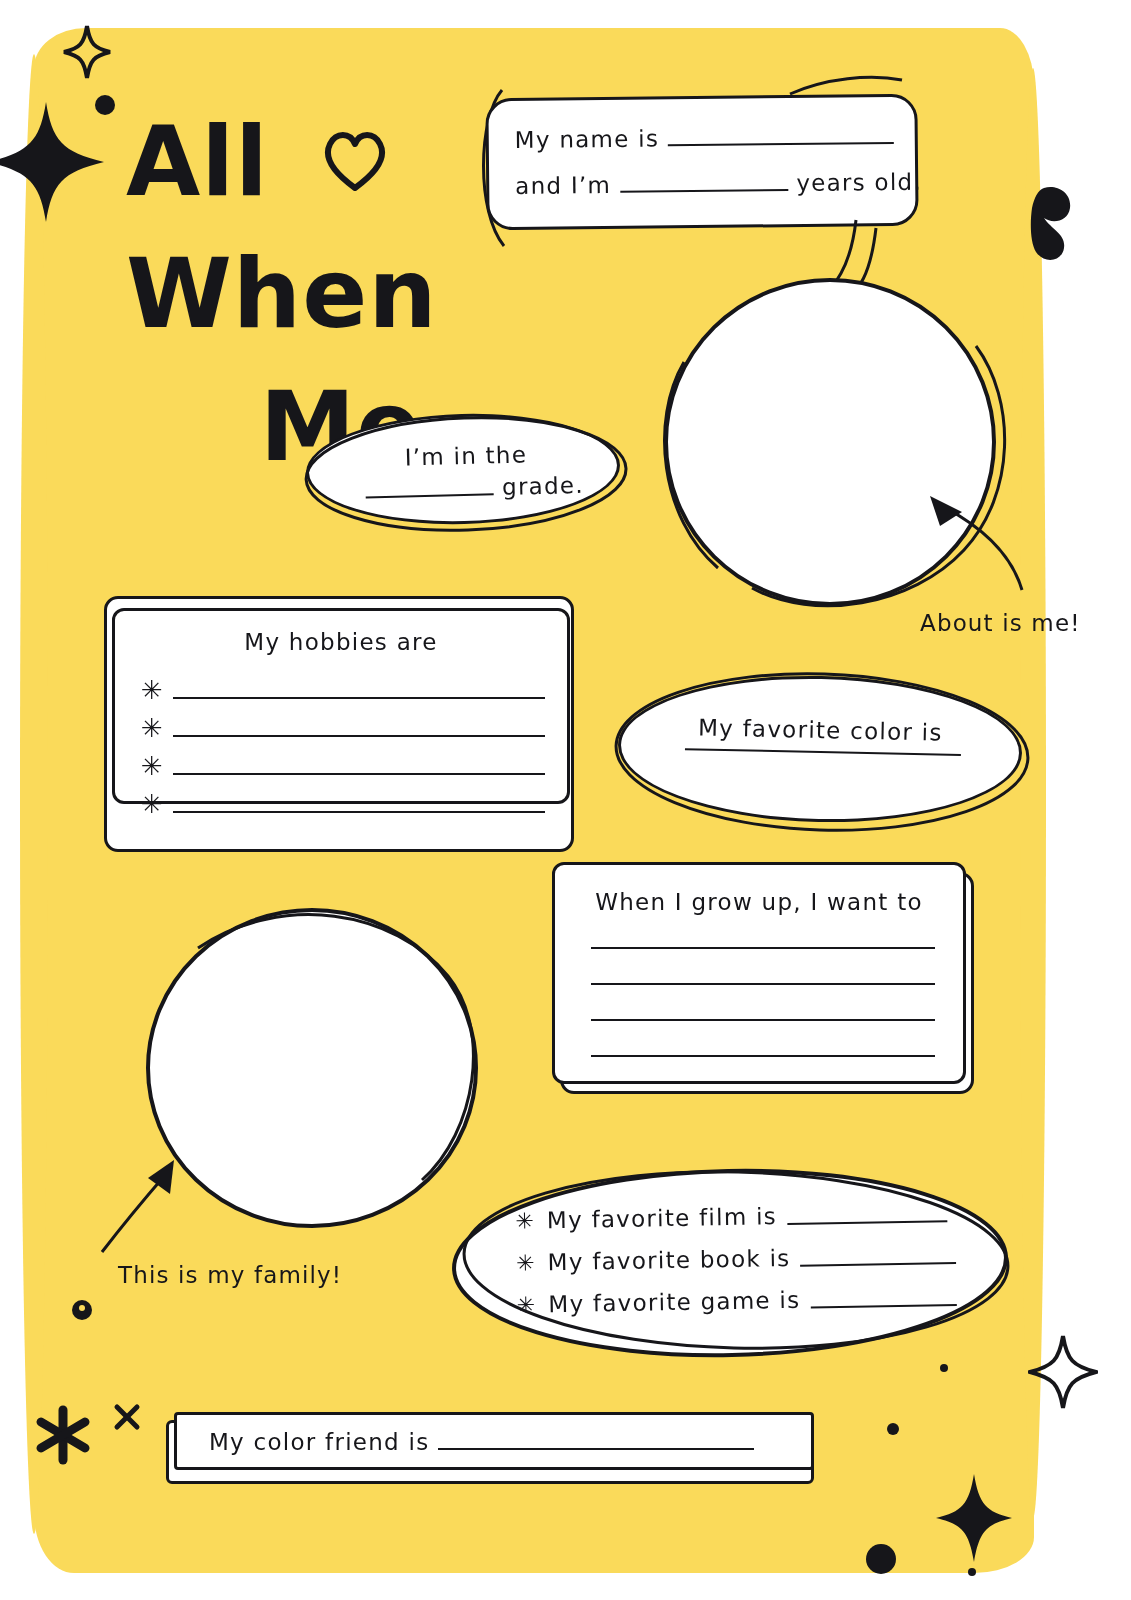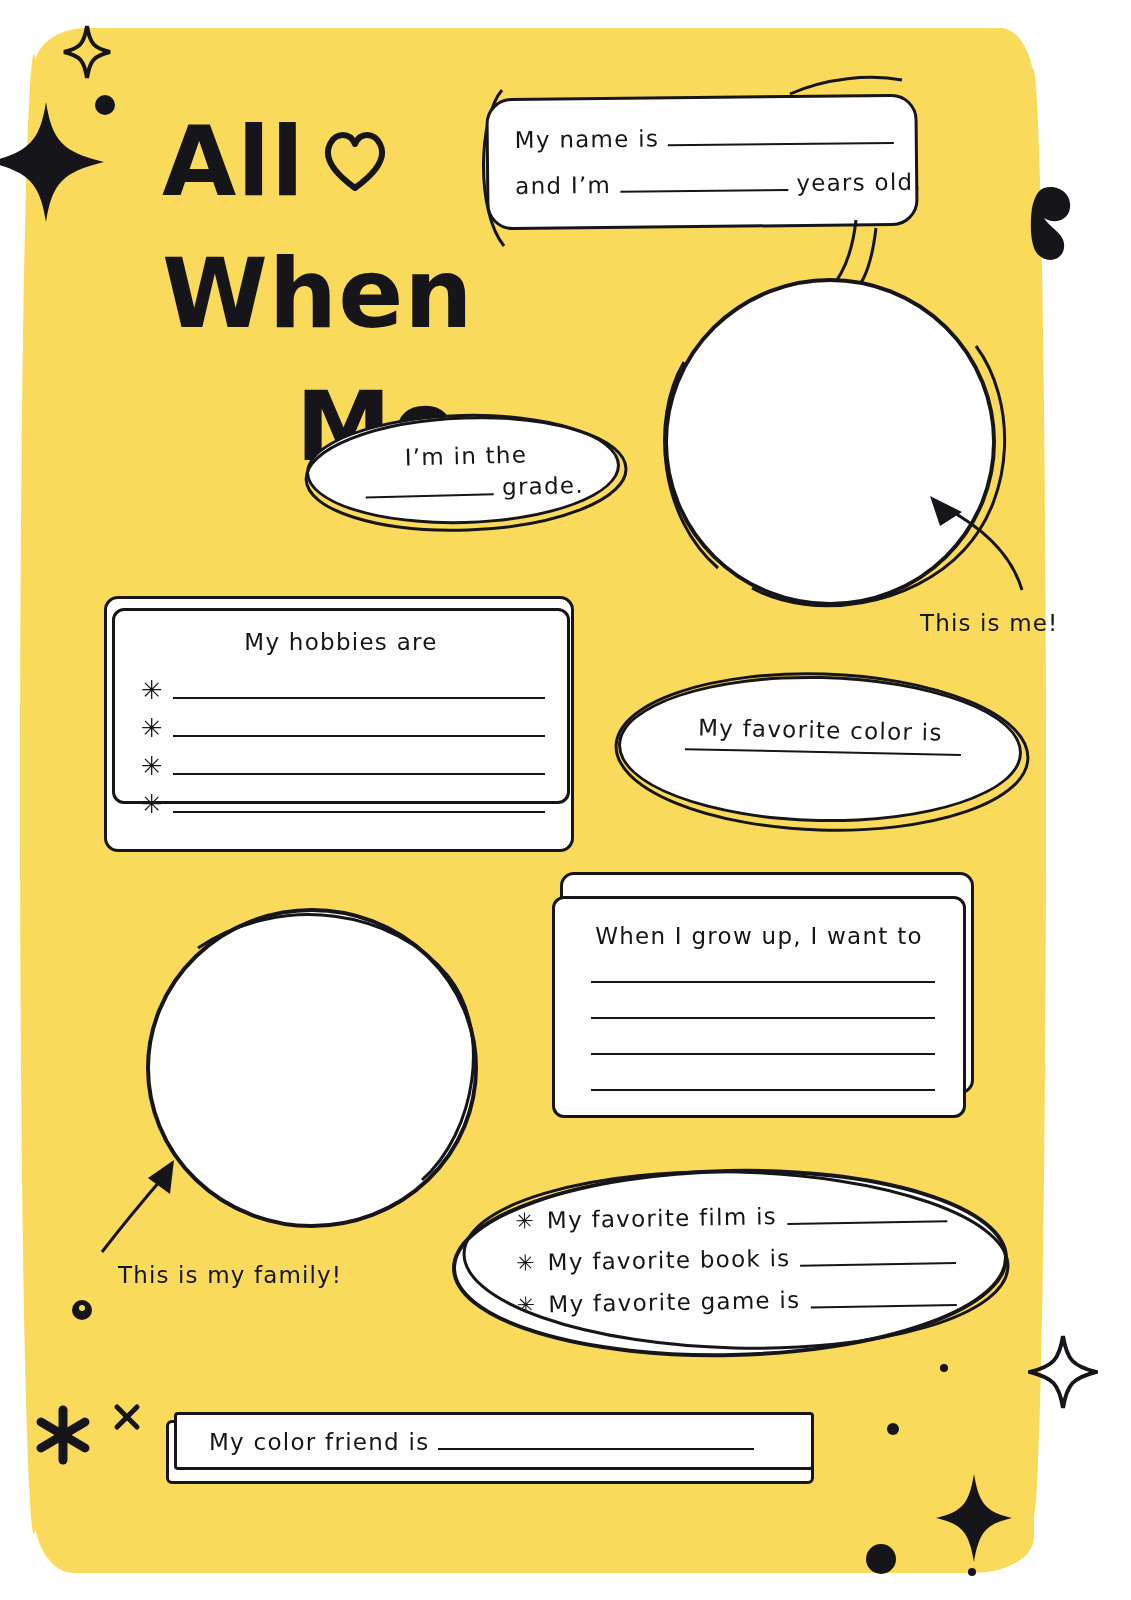--- a/index.html
+++ b/index.html
@@ -58,21 +58,20 @@
     position: absolute;
     left: 126px;
     top: 96px;
     width: 430px;
     font-family: "DejaVu Sans", sans-serif;
     font-weight: bold;
     font-size: 96px;
     line-height: 1.38;
     color: #16161a;
     letter-spacing: 0.01em;
-    margin-left: 36px;
   }
   .title .line1 { display: block; }
   .title .line2 { display: block; }
   .title .line3 { display: block; text-align: center; }
   .title-heart {
     position: absolute;
     left: 318px;
     top: 122px;
     width: 74px;
     height: 74px;
@@ -238,21 +237,20 @@
     width: 414px;
     height: 222px;
     border-radius: 14px;
   }
   #grow-card {
     left: 552px;
     top: 862px;
     width: 414px;
     height: 222px;
     border-radius: 12px;
-    margin-top: 34px;
   }
   #grow-card .gd {
     position: absolute;
     left: 0;
     right: 0;
     top: 24px;
     text-align: center;
   }
   .grow-line {
     position: absolute;
@@ -422,21 +420,21 @@
 
   <svg class="scribble-circle" style="left:644px;top:250px;" width="380" height="380" viewBox="0 0 380 380">
     <ellipse cx="186" cy="192" rx="164" ry="162" fill="#ffffff" stroke="#16161a" stroke-width="4"></ellipse>
     <path d="M332 96 C372 150 372 244 320 300 C268 356 170 372 108 338" fill="none" stroke="#16161a" stroke-width="3"></path>
     <path d="M40 112 C6 170 16 268 74 318" fill="none" stroke="#16161a" stroke-width="3"></path>
   </svg>
   <svg class="deco" style="left:900px;top:470px;" width="130" height="130" viewBox="0 0 130 130">
     <path d="M122 120 C112 86 86 58 38 34" fill="none" stroke="#16161a" stroke-width="3"></path>
     <path d="M30 26 L62 42 L40 56 Z" fill="#16161a"></path>
   </svg>
-  <div class="caption hand" style="left:920px;top:610px;">This is me!</div>
+  <div class="caption hand" style="left:920px;top:610px;">About is me!</div>
 
   <div class="card-shadow" id="hobbies-shadow"></div>
   <div class="card" id="hobbies-card">
     <div class="hd field-text hand">My hobbies are</div>
     <div class="hob-row" style="top:58px">
       <span class="hob-star">✳</span>
       <span class="hob-line"></span>
     </div>
     <div class="hob-row" style="top:96px">
       <span class="hob-star">✳</span>

